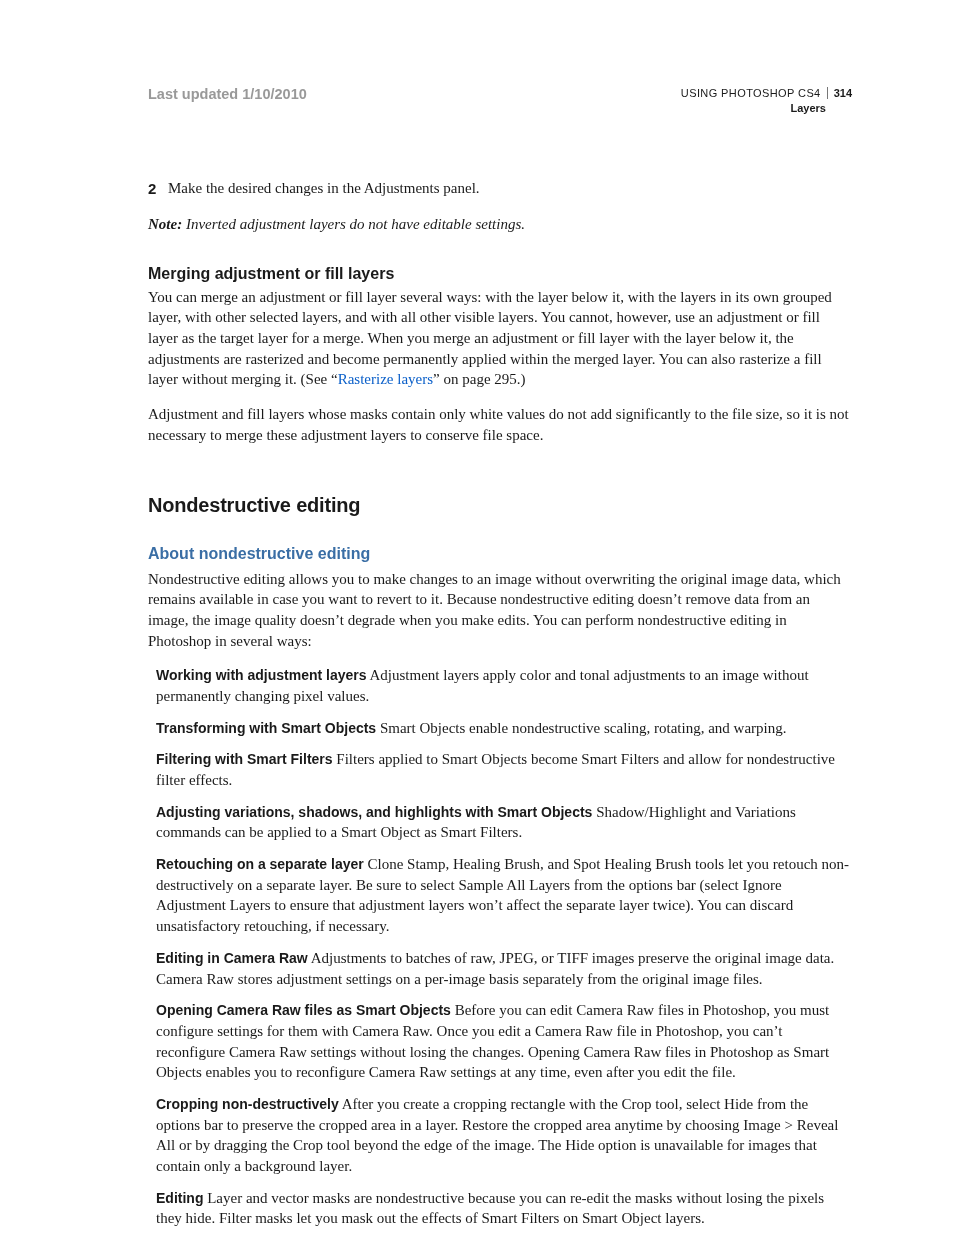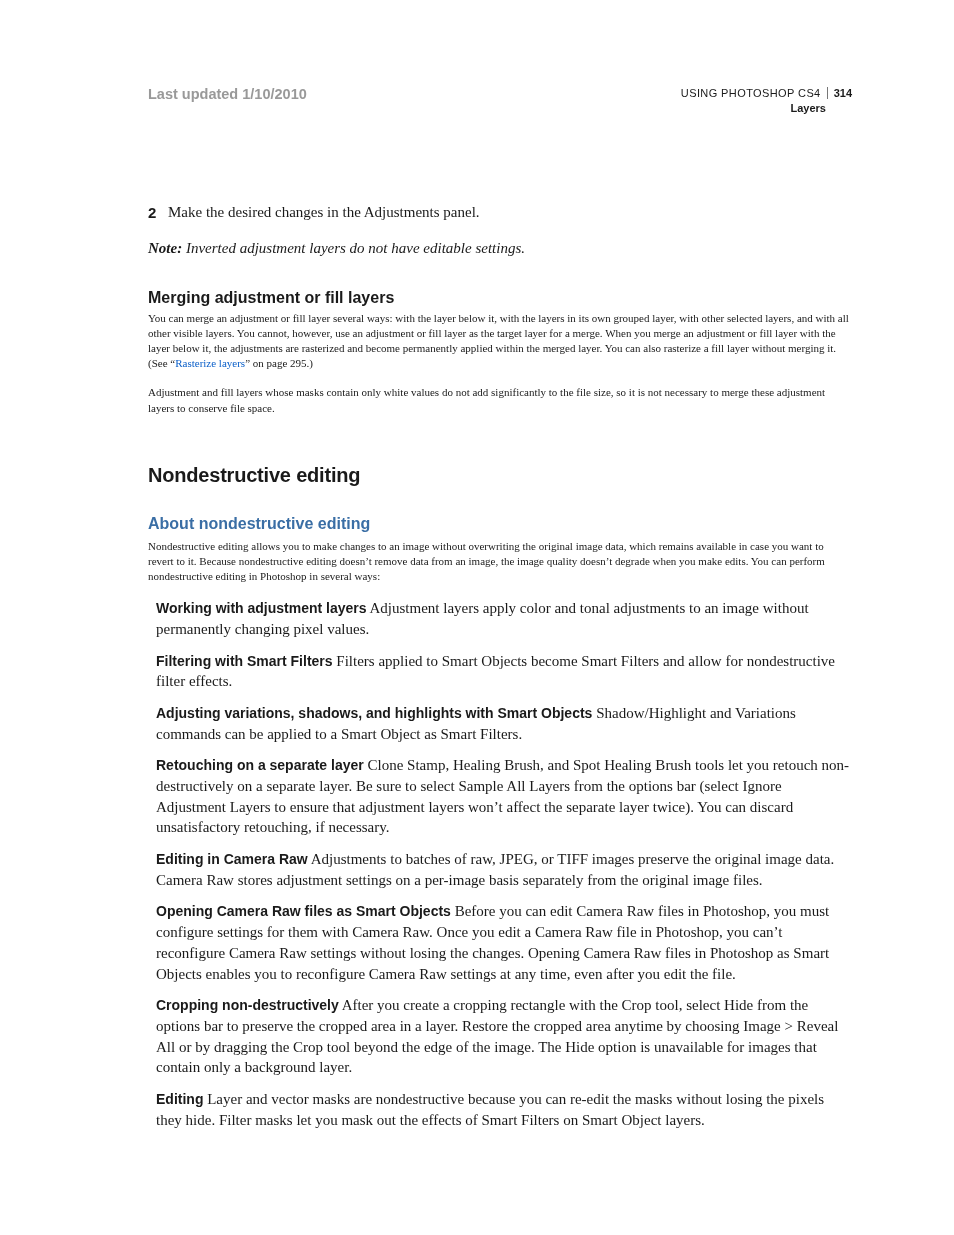--- a/index.html
+++ b/index.html
@@ -15,21 +15,21 @@
     box-sizing: border-box;
     width: 954px;
     min-height: 1235px;
     padding: 86px 102px 60px 148px;
     position: relative;
   }
   .header-row {
     display: flex;
     justify-content: space-between;
     align-items: flex-start;
-    margin-bottom: 86px;
+    margin-bottom: 62px;
   }
   .last-updated {
     font-family: "Myriad Pro", "Segoe UI", Arial, sans-serif;
     font-weight: 700;
     color: #999;
     font-size: 14.5px;
   }
   .header-right {
     text-align: right;
     font-family: "Myriad Pro", "Segoe UI", Arial, sans-serif;
@@ -82,21 +82,21 @@
   .note-text {
     font-style: italic;
   }
   .h3 {
     font-family: "Myriad Pro", "Segoe UI", Arial, sans-serif;
     font-weight: 700;
     font-size: 16px;
     margin: 0 0 4px 0;
   }
   .body {
-    font-size: 11px;
+    font-size: 15px;
     line-height: 1.38;
     margin: 0 0 14px 0;
     text-align: left;
   }
   .link {
     color: #0a5fc9;
   }
   .h1 {
     font-family: "Myriad Pro", "Segoe UI", Arial, sans-serif;
     font-weight: 700;
@@ -156,20 +156,23 @@
 
   <h1 class="h1">Nondestructive editing</h1>
 
   <h2 class="h2">About nondestructive editing</h2>
   <p class="body">Nondestructive editing allows you to make changes to an image without overwriting the original image data, which remains available in case you want to revert to it. Because nondestructive editing doesn’t remove data from an image, the image quality doesn’t degrade when you make edits. You can perform nondestructive editing in Photoshop in several ways:</p>
 
   <p class="def-block">
     <span class="def-term">Working with adjustment layers</span><span>  Adjustment layers apply color and tonal adjustments to an image without permanently changing pixel values.</span>
   </p>
   <p class="def-block">
+    <span class="def-term">Transforming with Smart Objects</span><span>  Smart Objects enable nondestructive scaling, rotating, and warping.</span>
+  </p>
+  <p class="def-block">
     <span class="def-term">Filtering with Smart Filters</span><span>  Filters applied to Smart Objects become Smart Filters and allow for nondestructive filter effects.</span>
   </p>
   <p class="def-block">
     <span class="def-term">Adjusting variations, shadows, and highlights with Smart Objects</span><span>  Shadow/Highlight and Variations commands can be applied to a Smart Object as Smart Filters.</span>
   </p>
   <p class="def-block">
     <span class="def-term">Retouching on a separate layer</span><span>  Clone Stamp, Healing Brush, and Spot Healing Brush tools let you retouch non-destructively on a separate layer. Be sure to select Sample All Layers from the options bar (select Ignore Adjustment Layers to ensure that adjustment layers won’t affect the separate layer twice). You can discard unsatisfactory retouching, if necessary.</span>
   </p>
   <p class="def-block">
     <span class="def-term">Editing in Camera Raw</span><span>  Adjustments to batches of raw, JPEG, or TIFF images preserve the original image data. Camera Raw stores adjustment settings on a per-image basis separately from the original image files.</span>

